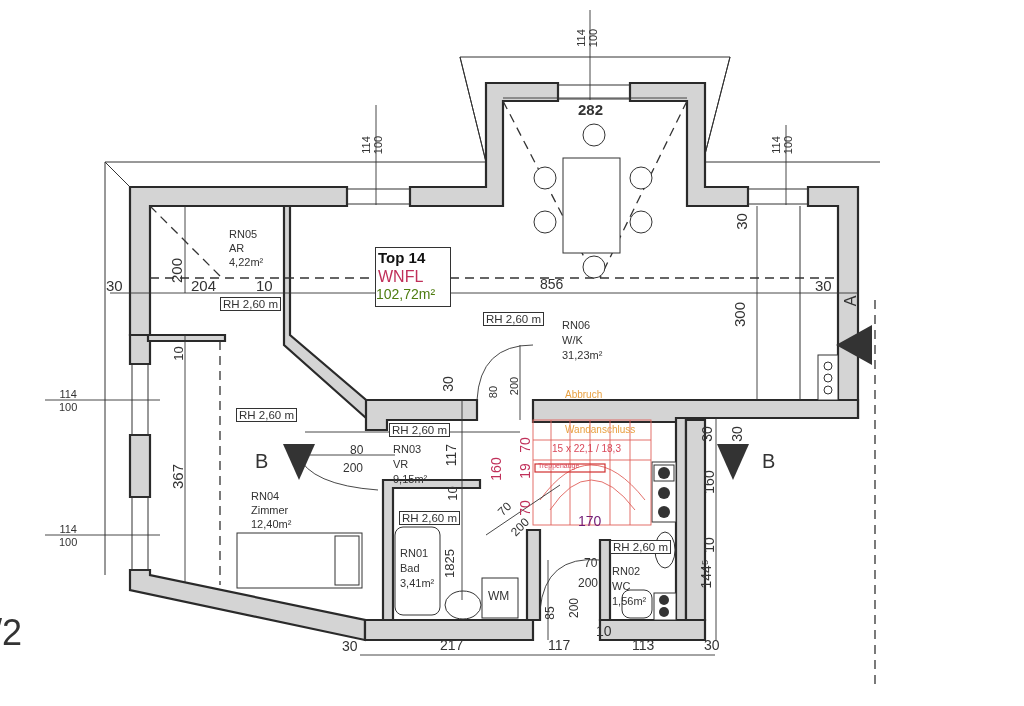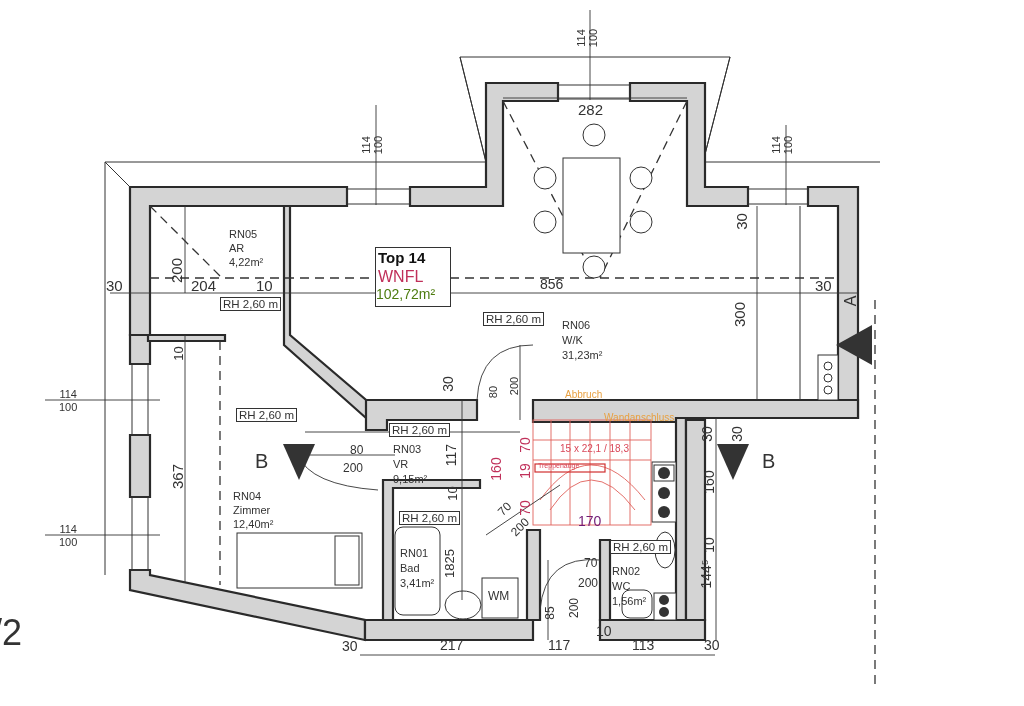--- a/index.html
+++ b/index.html
@@ -167,21 +167,21 @@
   <div style="position:absolute;left:562px;top:318px;font-size:11px;line-height:15px;color:#333;">
     <div>RN06</div>
     <div>W/K</div>
     <div>31,23m²</div>
   </div>
   <div style="position:absolute;left:393px;top:442px;font-size:11px;line-height:15px;color:#333;">
     <div>RN03</div>
     <div>VR</div>
     <div>9,15m²</div>
   </div>
-  <div style="position:absolute;left:233px;top:489px;font-size:11px;line-height:14px;color:#333;">
+  <div style="position:absolute;left:251px;top:489px;font-size:11px;line-height:14px;color:#333;">
     <div>RN04</div>
     <div>Zimmer</div>
     <div>12,40m²</div>
   </div>
   <div style="position:absolute;left:400px;top:546px;font-size:11px;line-height:15px;color:#333;">
     <div>RN01</div>
     <div>Bad</div>
     <div>3,41m²</div>
   </div>
   <div style="position:absolute;left:612px;top:564px;font-size:11px;line-height:15px;color:#333;">
@@ -217,21 +217,21 @@
   </div>
   <div style="position:absolute;left:578px;top:26px;font-size:11px;line-height:12px;color:#333;transform:rotate(-90deg);text-align:center;">
     <div>114</div>
     <div>100</div>
   </div>
   <div style="position:absolute;left:773px;top:133px;font-size:11px;line-height:12px;color:#333;transform:rotate(-90deg);text-align:center;">
     <div>114</div>
     <div>100</div>
   </div>
 
-  <div style="position:absolute;left:578px;top:101px;font-size:15px;color:#333;">282</div>
+  <div style="position:absolute;left:578px;top:101px;font-size:15px;color:#333;font-weight:bold;">282</div>
   <div style="position:absolute;left:540px;top:276px;font-size:14px;color:#333;">856</div>
   <div style="position:absolute;left:106px;top:277px;font-size:15px;color:#333;">30</div>
   <div style="position:absolute;left:815px;top:277px;font-size:15px;color:#333;">30</div>
   <div style="position:absolute;left:191px;top:277px;font-size:15px;color:#333;">204</div>
   <div style="position:absolute;left:256px;top:277px;font-size:15px;color:#333;">10</div>
   <div style="position:absolute;left:164px;top:262px;font-size:15px;color:#333;transform:rotate(-90deg);">200</div>
   <div style="position:absolute;left:727px;top:306px;font-size:15px;color:#333;transform:rotate(-90deg);">300</div>
   <div style="position:absolute;left:733px;top:213px;font-size:15px;color:#333;transform:rotate(-90deg);">30</div>
   <div style="position:absolute;left:165px;top:468px;font-size:15px;color:#333;transform:rotate(-90deg);">367</div>
   <div style="position:absolute;left:171px;top:346px;font-size:13px;color:#333;transform:rotate(-90deg);">10</div>
@@ -260,18 +260,18 @@
   <div style="position:absolute;left:697px;top:474px;font-size:14px;color:#333;transform:rotate(-90deg);">160</div>
   <div style="position:absolute;left:701px;top:537px;font-size:14px;color:#333;transform:rotate(-90deg);">10</div>
   <div style="position:absolute;left:691px;top:566px;font-size:14px;color:#333;transform:rotate(-90deg);">144⁵</div>
   <div style="position:absolute;left:342px;top:638px;font-size:14px;color:#333;">30</div>
   <div style="position:absolute;left:440px;top:637px;font-size:14px;color:#333;">217</div>
   <div style="position:absolute;left:548px;top:637px;font-size:14px;color:#333;">117</div>
   <div style="position:absolute;left:632px;top:637px;font-size:14px;color:#333;">113</div>
   <div style="position:absolute;left:704px;top:637px;font-size:14px;color:#333;">30</div>
 
   <div style="position:absolute;left:565px;top:389px;font-size:10px;color:#e8a040;">Abbruch</div>
-  <div style="position:absolute;left:565px;top:412px;font-size:10px;color:#e8a040;margin-left:39px;">Wandanschluss</div>
-  <div style="position:absolute;left:552px;top:443px;font-size:10px;color:#d9485a;padding-left:8px;">15 x 22,1 / 18,3</div>
+  <div style="position:absolute;left:565px;top:424px;font-size:10px;color:#e8a040;">Wandanschluss</div>
+  <div style="position:absolute;left:552px;top:443px;font-size:10px;color:#d9485a;">15 x 22,1 / 18,3</div>
   <div style="position:absolute;left:538px;top:462px;font-size:7px;color:#d9485a;">Treppenauge</div>
 
   <div style="position:absolute;left:488px;top:589px;font-size:12px;color:#333;">WM</div>
 </div>
 
 </body></html>

